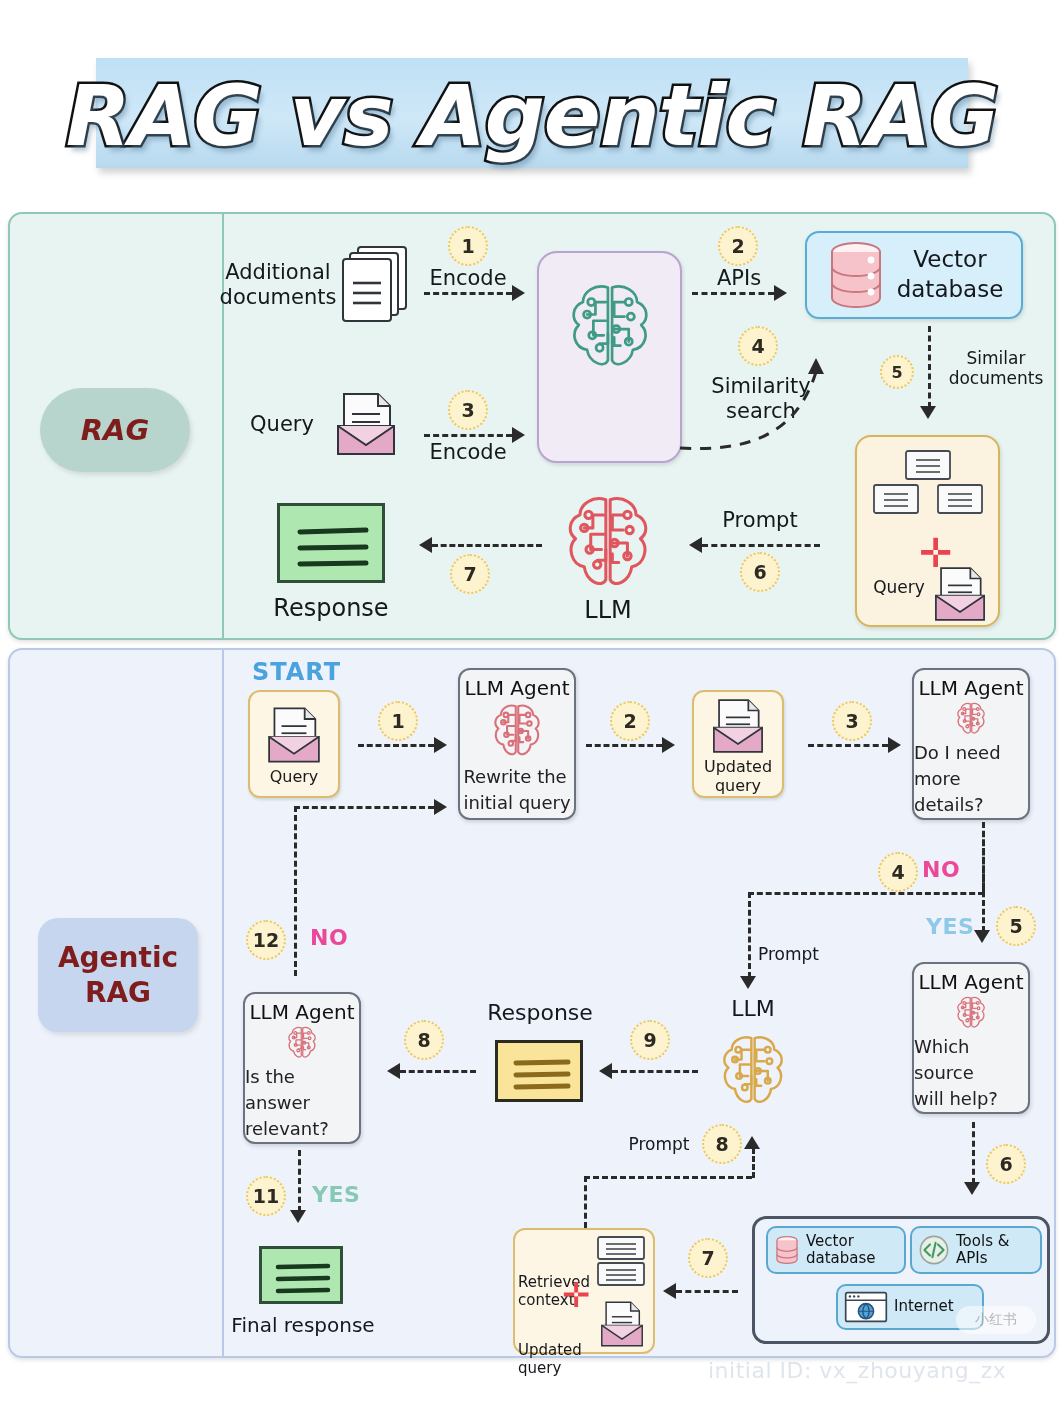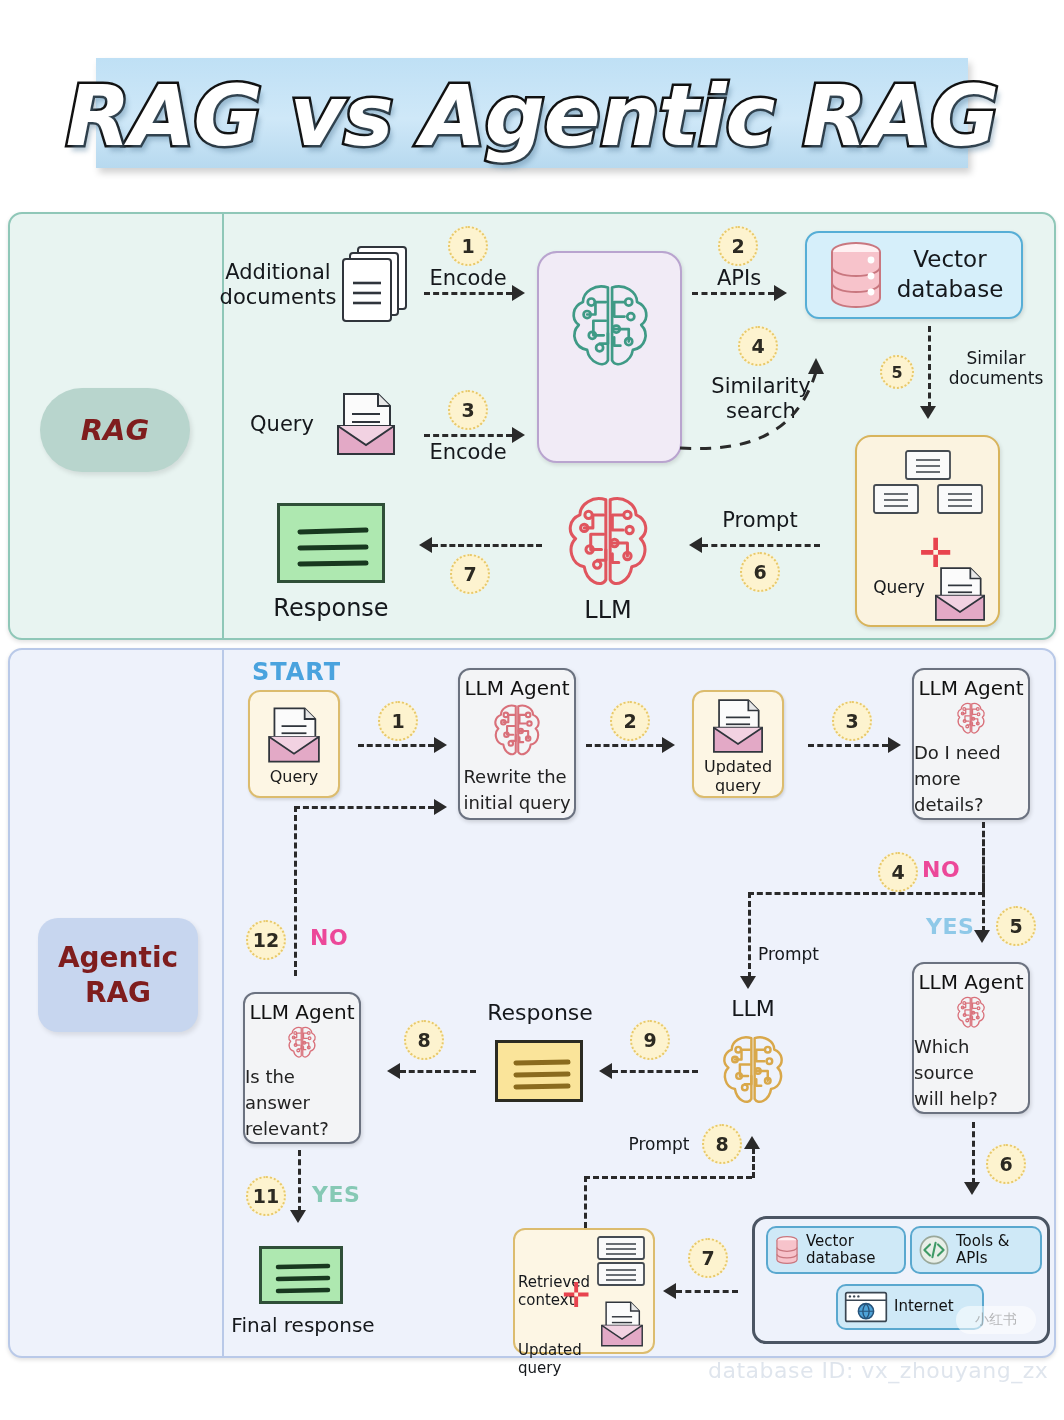--- a/index.html
+++ b/index.html
@@ -617,14 +617,14 @@
 
 <div class="resp-green" style="left:259px;top:1246px;width:84px;height:58px;">
   <svg width="84" height="58" viewBox="0 0 84 58">
     <line x1="16" y1="18" x2="66" y2="17" stroke="#18381f" stroke-width="4.5" stroke-linecap="round"></line>
     <line x1="16" y1="30" x2="66" y2="29" stroke="#18381f" stroke-width="4.5" stroke-linecap="round"></line>
     <line x1="16" y1="42" x2="66" y2="41" stroke="#18381f" stroke-width="4.5" stroke-linecap="round"></line>
   </svg>
 </div>
 <div class="lbl" style="left:228px;top:1314px;width:150px;font-size:20px;">Final response</div>
 
-<div class="watermark">database ID: vx_zhouyang_zx</div>
+<div class="watermark">initial ID: vx_zhouyang_zx</div>
 <div class="wm-badge">小红书</div>
 
 </body></html>

